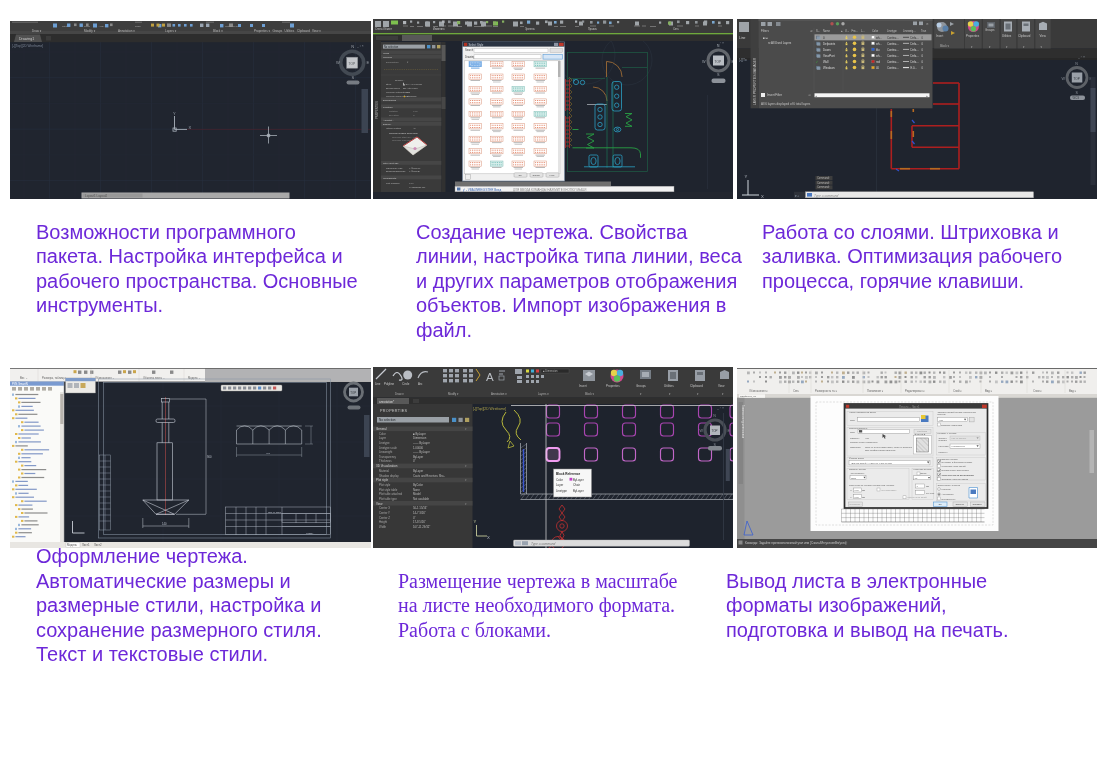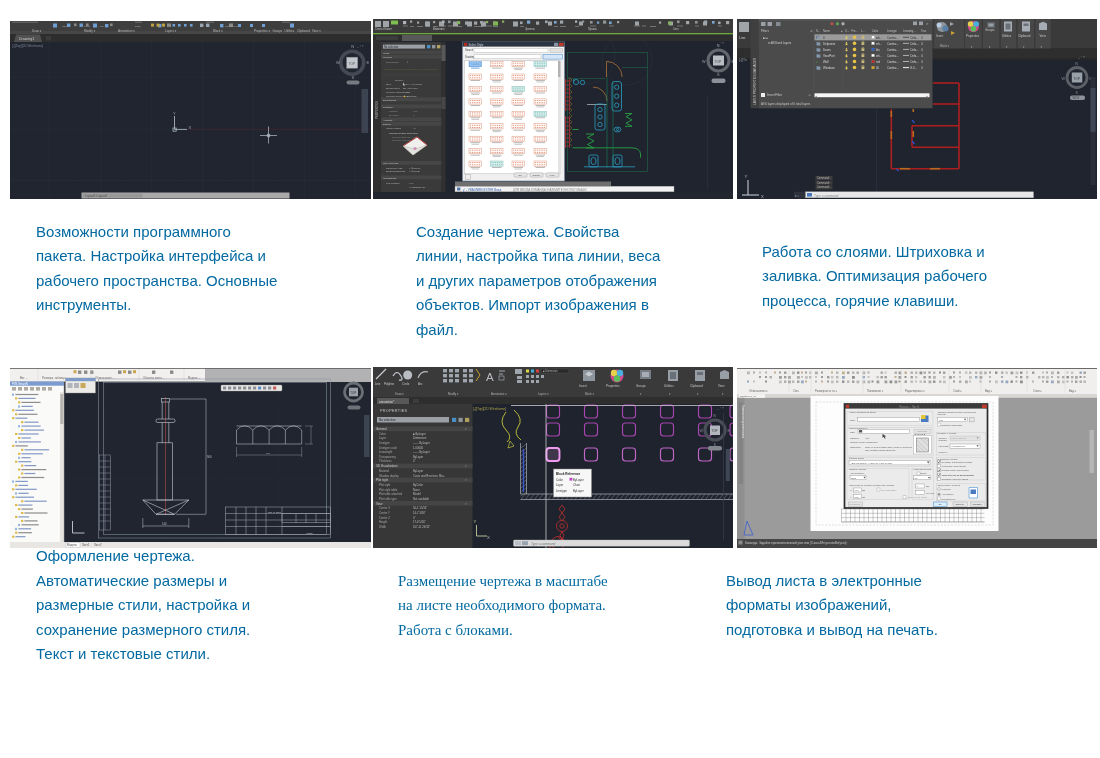--- a/index.html
+++ b/index.html
@@ -1,17 +1,17 @@
 <!DOCTYPE html>
 <html><head><meta charset="utf-8">
 <style>
 html,body{margin:0;padding:0;background:#ffffff;width:1100px;height:758px;overflow:hidden;}
 body{font-family:"Liberation Sans",sans-serif;position:relative;}
 .img{position:absolute;}
-.txt{position:absolute;font-size:15px;line-height:24.5px;color:#0369a1;letter-spacing:0;}
+.txt{position:absolute;font-size:20px;line-height:24.5px;color:#6d28d9;letter-spacing:0;}
 svg{display:block;}
 </style></head>
 <body>
 <div class="img" id="i1" style="left:9.5px;top:21px;width:361.5px;height:177.5px;background:#20252f;">
 <svg width="361.5" height="177.5" viewBox="0 0 361.5 177.5">
 <rect x="0" y="0" width="361.5" height="177.5" fill="#20252f"></rect>
 
 <g>
 <line x1="14.0" y1="21" x2="14.0" y2="177.5" stroke="#242b37" stroke-width="0.5"></line>
 <line x1="39.5" y1="21" x2="39.5" y2="177.5" stroke="#273040" stroke-width="0.5"></line>
@@ -1847,16 +1847,16 @@
 
 <path d="M10 153 L16 167 L7 167 Z" fill="none" stroke="#3a5fd0" stroke-width="0.8"></path>
 
 <rect x="0" y="171" width="360" height="9" fill="#454545"></rect>
 <rect x="1.5" y="172.5" width="4" height="4" fill="#8a8a8a"></rect>
 <text x="8" y="176.3" font-size="3" fill="#c8c8c8" font-family="Liberation Sans,sans-serif">Команда: Задайте противоположный угол или [Сжать/Мн:усеченВн/усеч]:</text>
 </svg>
   </div>
 <div class="txt" style="left:36px;top:219.5px;">Возможности программного<br>пакета. Настройка интерфейса и<br>рабочего пространства. Основные<br>инструменты.</div>
 <div class="txt" style="left:416px;top:219.5px;">Создание чертежа. Свойства<br>линии, настройка типа линии, веса<br>и других параметров отображения<br>объектов. Импорт изображения в<br>файл.</div>
-<div class="txt" style="left:762px;top:219.5px;margin-top:20px;">Работа со слоями. Штриховка и<br>заливка. Оптимизация рабочего<br>процесса, горячие клавиши.</div>
+<div class="txt" style="left:762px;top:219.5px;">Работа со слоями. Штриховка и<br>заливка. Оптимизация рабочего<br>процесса, горячие клавиши.</div>
 <div class="txt" style="left:36px;top:544px;">Оформление чертежа.<br>Автоматические размеры и<br>размерные стили, настройка и<br>сохранение размерного стиля.<br>Текст и текстовые стили.</div>
 <div class="txt" style="left:398px;top:568.5px;font-family:Liberation Serif, serif;">Размещение чертежа в масштабе<br>на листе необходимого формата.<br>Работа с блоками.</div>
 <div class="txt" style="left:726px;top:568.5px;">Вывод листа в электронные<br>форматы изображений,<br>подготовка и вывод на печать.</div>
 
 </body></html>

